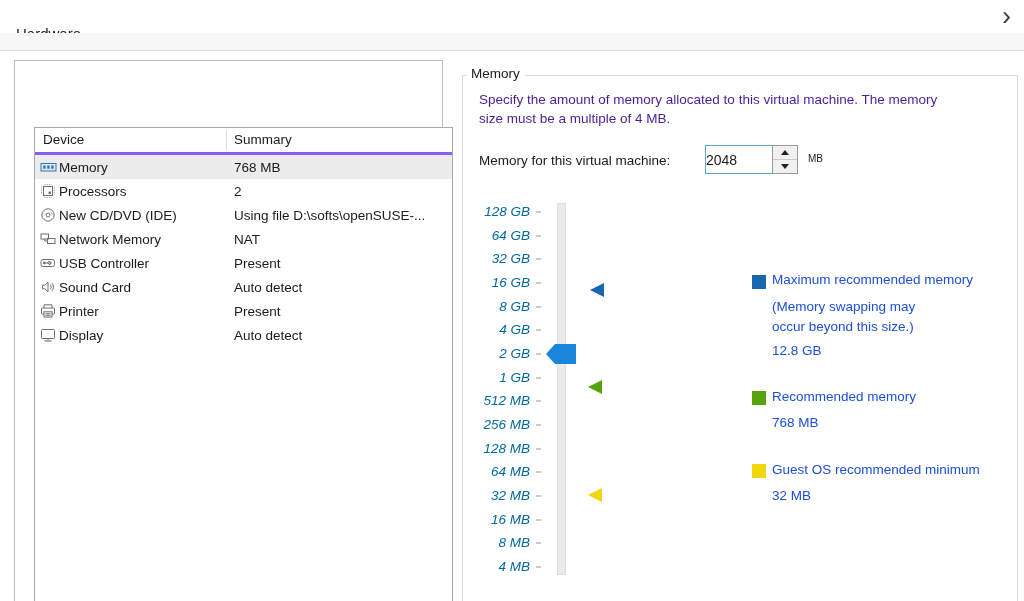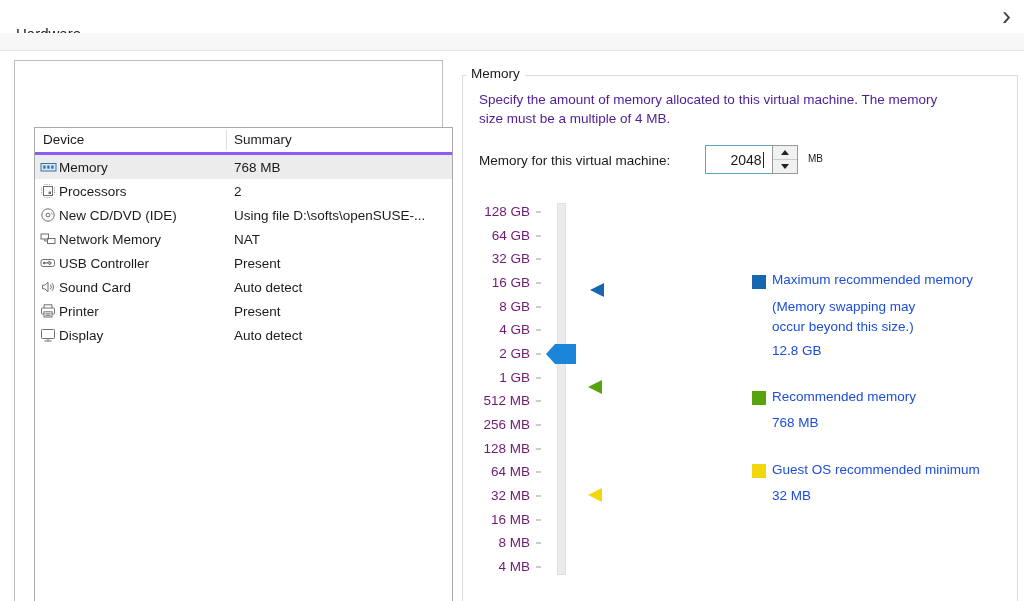--- a/index.html
+++ b/index.html
@@ -23,32 +23,32 @@
   .dicon{width:18px;height:16px;margin-left:4px;display:inline-flex;align-items:center;justify-content:center;flex:none;}
   .dicon svg{display:block;}
   .dname{margin-left:2px;white-space:nowrap;}
   .dsum{position:absolute;left:199px;white-space:nowrap;}
 
   
   .groupbox{position:absolute;left:462px;top:75px;width:556px;height:526px;border:1px solid #dadada;border-bottom:none;box-sizing:border-box;}
   .group-label{position:absolute;left:466px;top:66px;background:#fff;padding:0 5px;font-size:13.5px;color:#1b1b1b;}
   .desc{position:absolute;left:479px;top:90px;font-size:13.5px;line-height:19px;color:#4c1d95;white-space:nowrap;}
   .mem-label{position:absolute;left:479px;top:153px;font-size:13.5px;}
-  .mem-input{position:absolute;left:705px;top:145px;width:87px;height:29px;border:1px solid #58a6c4;box-sizing:border-box;background:#fff;display:flex;align-items:center;justify-content:center;padding-right:3px;font-size:14px;}
+  .mem-input{position:absolute;left:705px;top:145px;width:87px;height:29px;border:1px solid #58a6c4;box-sizing:border-box;background:#fff;display:flex;align-items:center;justify-content:space-between;padding-right:3px;font-size:14px;}
   .caret{width:1px;height:16px;background:#222;margin-left:1px;}
   .spinner{position:absolute;left:772px;top:145px;width:26px;height:29px;border:1px solid #9a9a9a;box-sizing:border-box;background:#f1f1f1;}
   .spin-up,.spin-down{position:absolute;left:0;width:24px;height:13px;display:flex;align-items:center;justify-content:center;cursor:default;}
   .spin-up{top:0;border-bottom:1px solid #c9c9c9;}
   .spin-down{bottom:0;}
   .tri-up{width:0;height:0;border-left:4px solid transparent;border-right:4px solid transparent;border-bottom:5px solid #222;}
   .tri-down{width:0;height:0;border-left:4px solid transparent;border-right:4px solid transparent;border-top:5px solid #222;}
   .mem-unit{position:absolute;left:808px;top:153px;font-size:10px;}
 
   
-  .slabel{position:absolute;left:440px;width:90px;text-align:right;font-size:13.5px;height:18px;line-height:18px;color:#701a75;}
+  .slabel{position:absolute;left:440px;width:90px;text-align:right;font-size:13.5px;height:18px;line-height:18px;color:#0369a1;font-style:italic;}
   .stick{position:absolute;left:536px;width:5px;height:2px;background:#cccccc;}
   .track{position:absolute;left:557px;top:203px;width:9px;height:372px;background:#ebebeb;border:1px solid #e0e0e0;box-sizing:border-box;}
   .thumb{position:absolute;left:546px;top:344px;width:30px;height:20px;background:#1b86d9;clip-path:polygon(0% 50%,30% 0%,100% 0%,100% 100%,30% 100%);z-index:3;}
   .marker{position:absolute;width:0;height:0;border-top:7px solid transparent;border-bottom:7px solid transparent;}
   .marker.blue{left:590px;top:283px;border-right:14px solid #1766af;}
   .marker.green{left:588px;top:380px;border-right:14px solid #56a30c;}
   .marker.yellow{left:588px;top:488px;border-right:14px solid #f2d70c;}
 
   
   .lsq{position:absolute;left:752px;width:14px;height:14px;}

